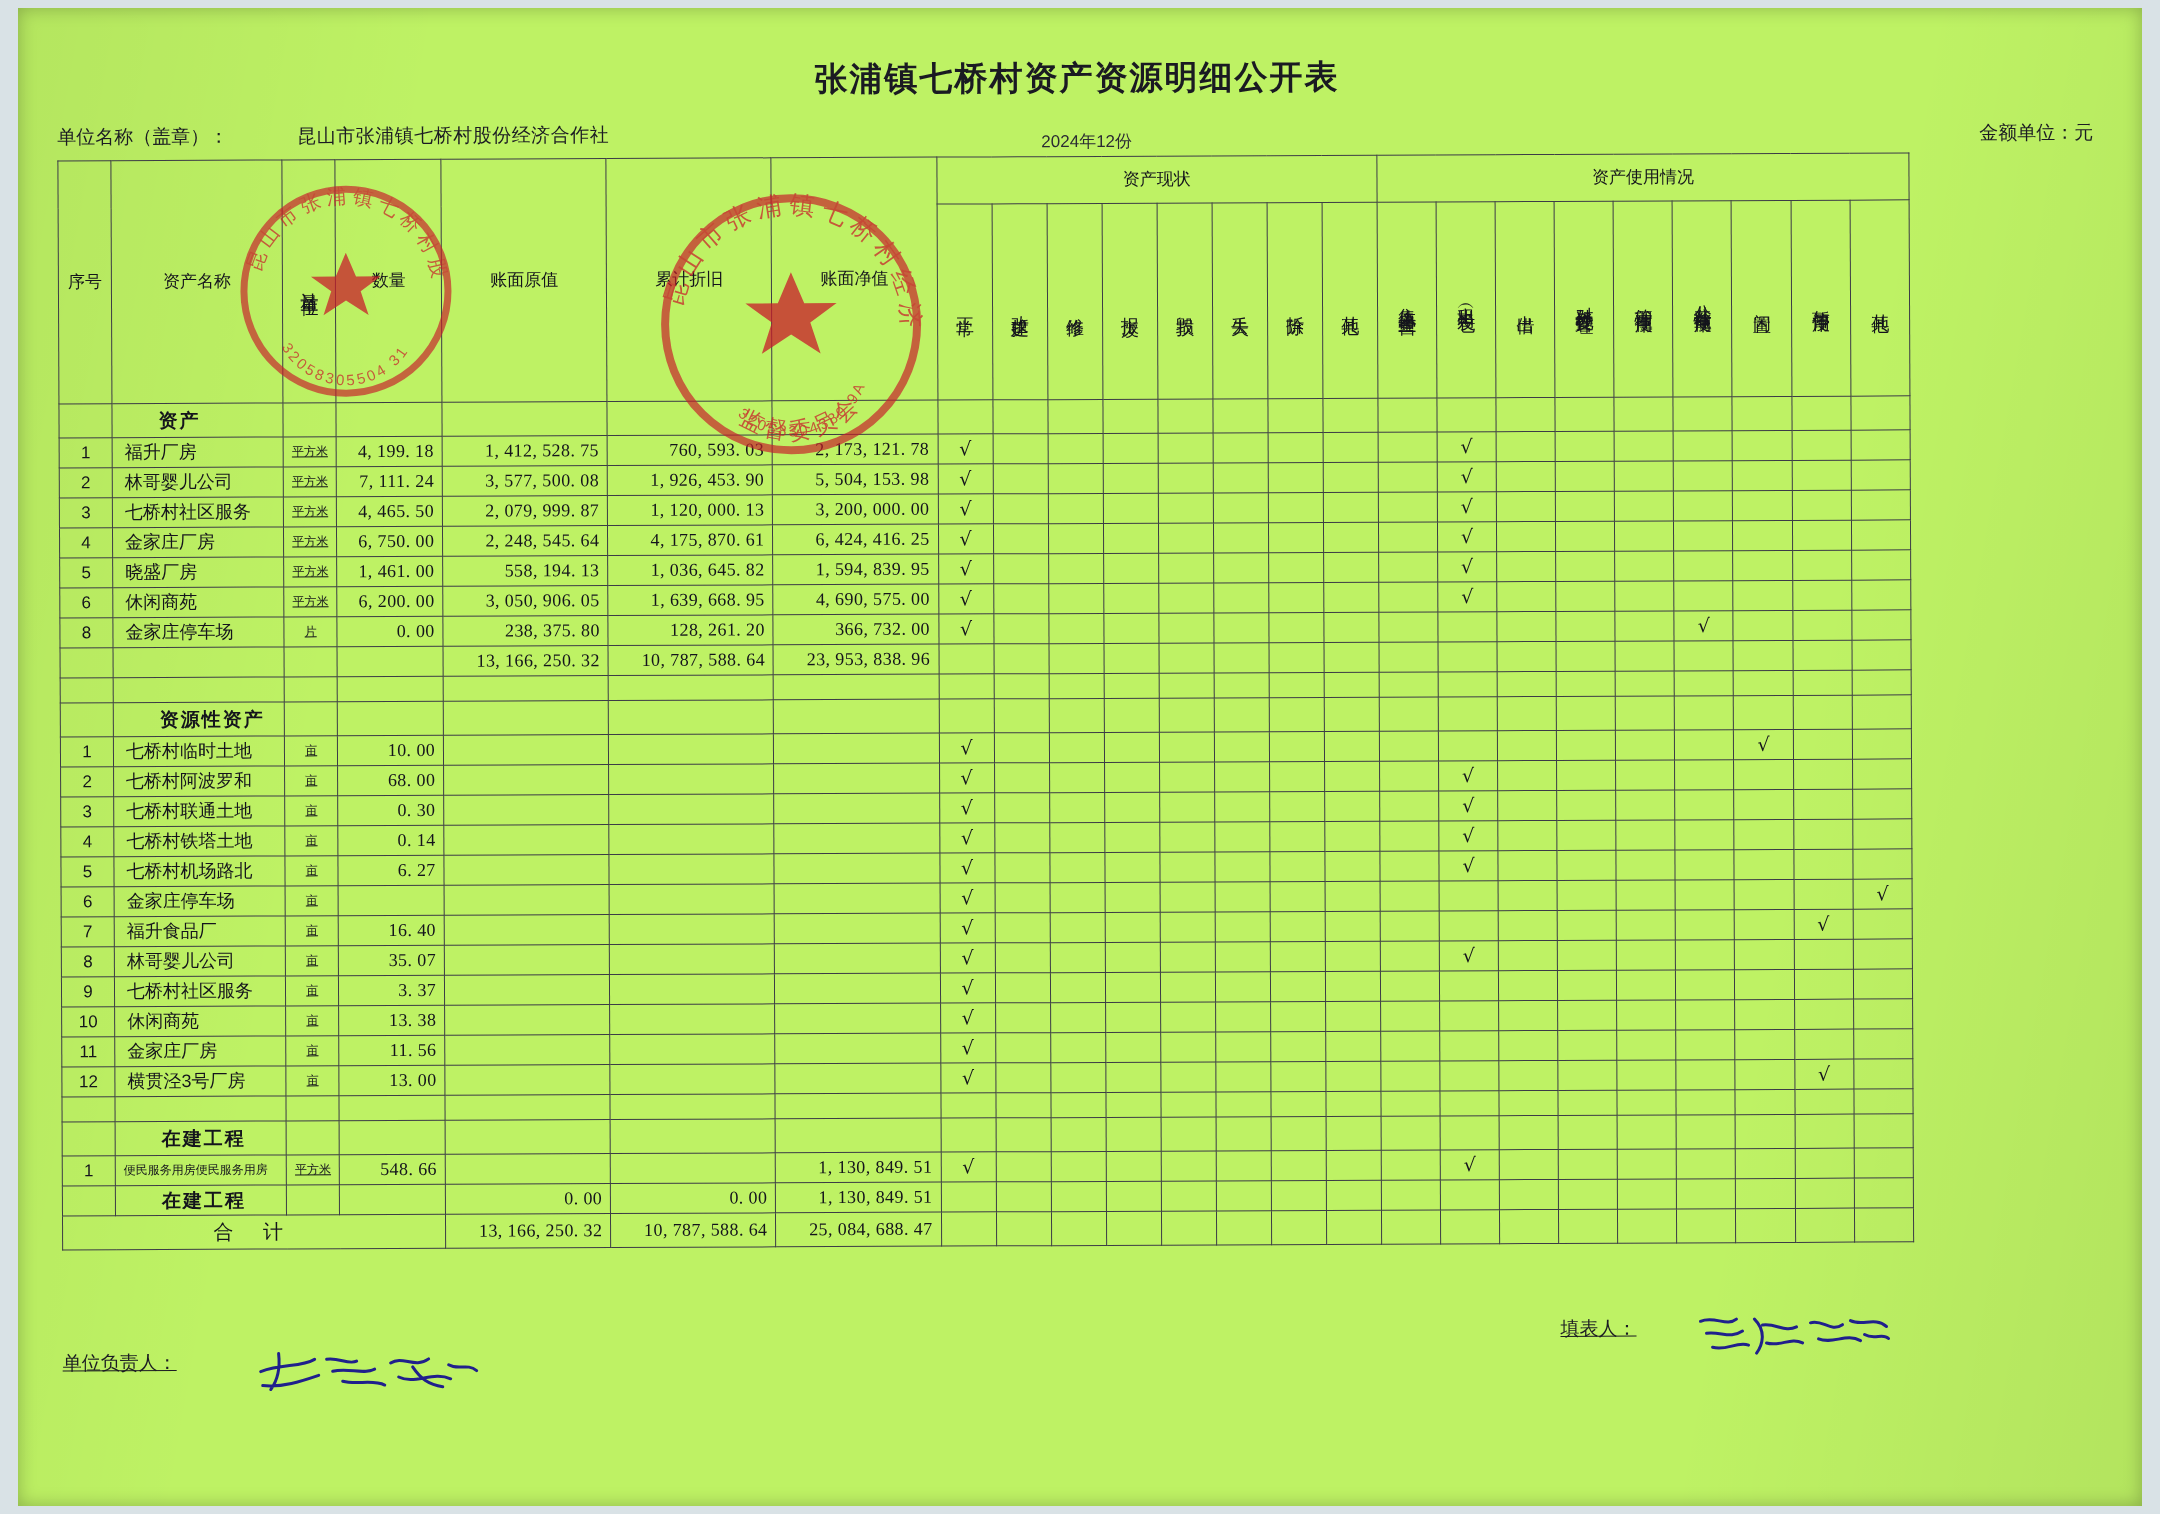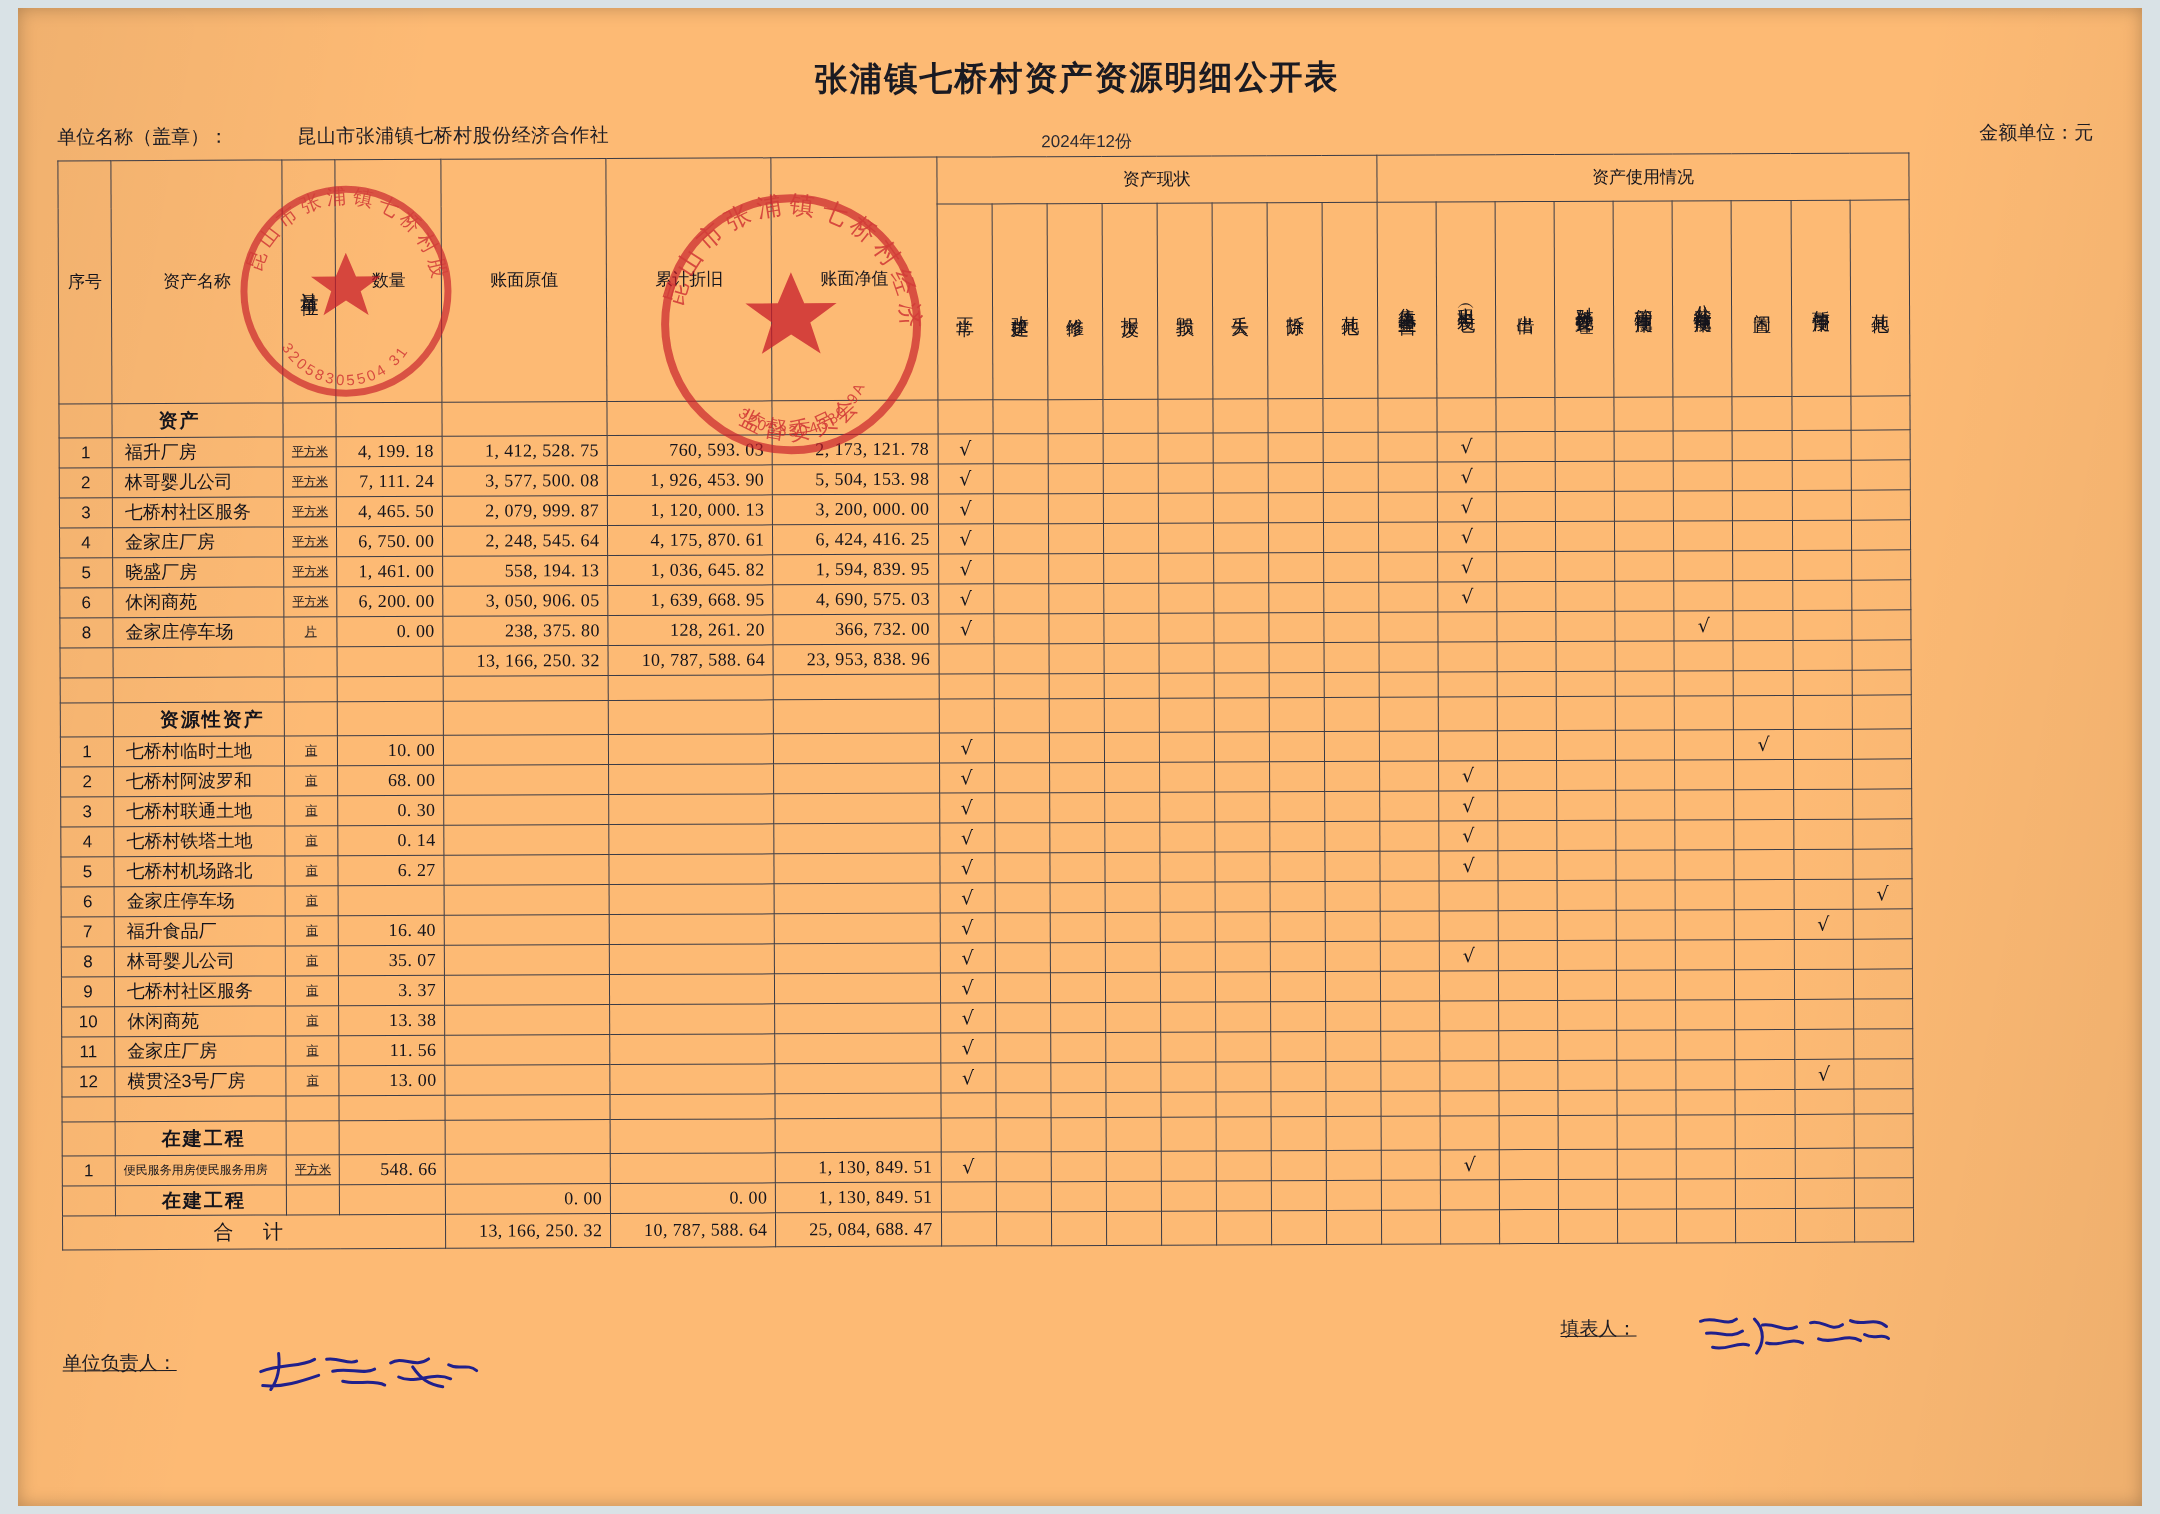--- a/index.html
+++ b/index.html
@@ -7,21 +7,21 @@
     width:2160px;height:1514px;
     background:#d9e2e6;
     font-family:"Liberation Sans","DejaVu Sans",sans-serif;
     overflow:hidden;
     position:relative;
   }
   
   #paper{
     position:absolute;
     left:18px;top:8px;width:2124px;height:1498px;
-    background:#fdba74;
+    background:#bef264;
     box-shadow:0 0 18px rgba(0,0,0,.25) inset;
   }
   #paper:before{
     content:"";position:absolute;left:0;top:0;right:0;bottom:0;
     background:linear-gradient(100deg,rgba(0,0,0,.05) 0%,rgba(255,255,255,0) 18%,rgba(255,255,255,0) 80%,rgba(0,0,0,.06) 100%);
     pointer-events:none;
   }
   .sheet{
     position:absolute;left:0;top:0;width:2124px;height:1498px;
     transform:rotate(-0.25deg);
@@ -319,21 +319,21 @@
             <td class="chk"></td>
             <td class="chk"></td>
           </tr>
           <tr style="height: 30px;">
             <td class="seq">6</td>
             <td class="nm">休闲商苑</td>
             <td class="unit">平方米</td>
             <td class="num">6, 200. 00</td>
             <td class="num">3, 050, 906. 05</td>
             <td class="num">1, 639, 668. 95</td>
-            <td class="num">4, 690, 575. 03</td>
+            <td class="num">4, 690, 575. 00</td>
             <td class="chk">√</td>
             <td class="chk"></td>
             <td class="chk"></td>
             <td class="chk"></td>
             <td class="chk"></td>
             <td class="chk"></td>
             <td class="chk"></td>
             <td class="chk"></td>
             <td class="chk"></td>
             <td class="chk">√</td>

